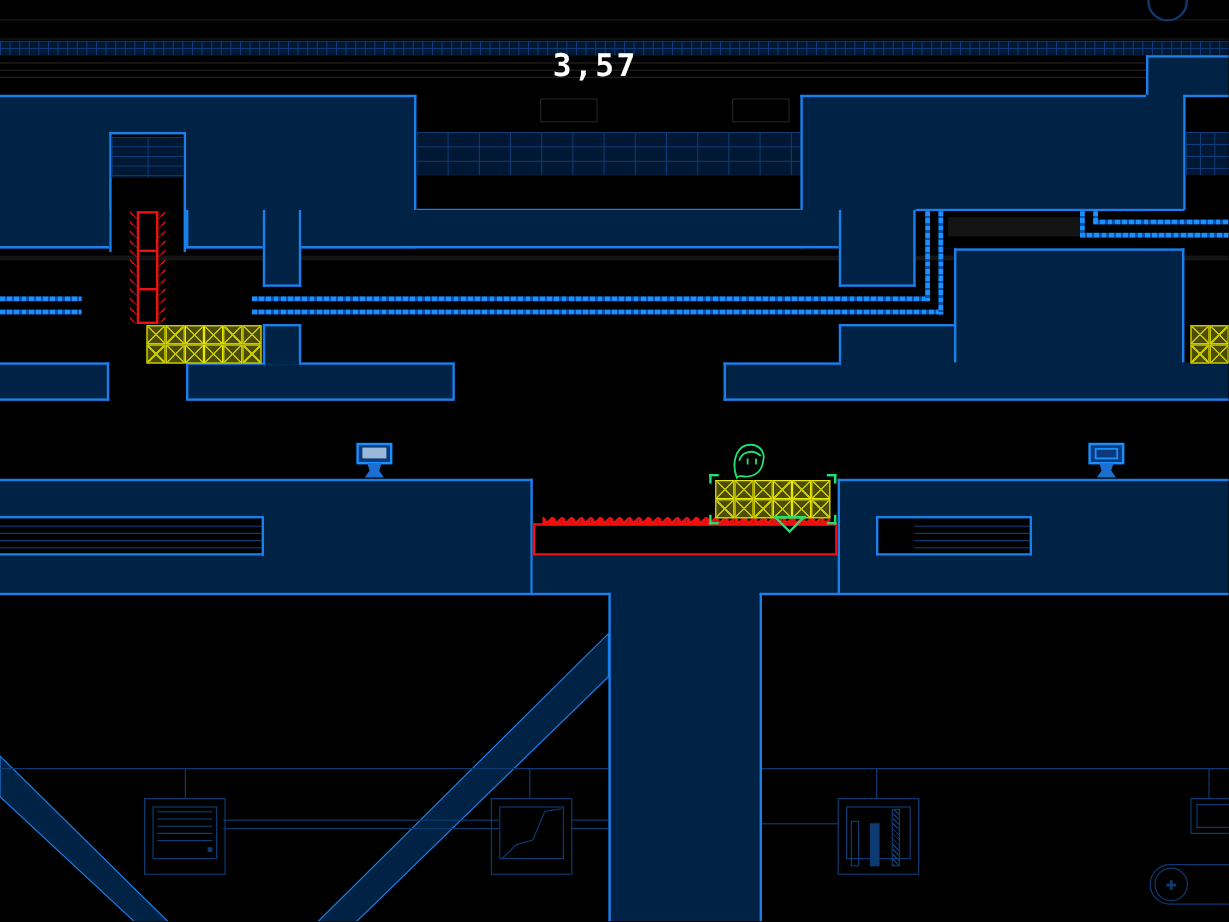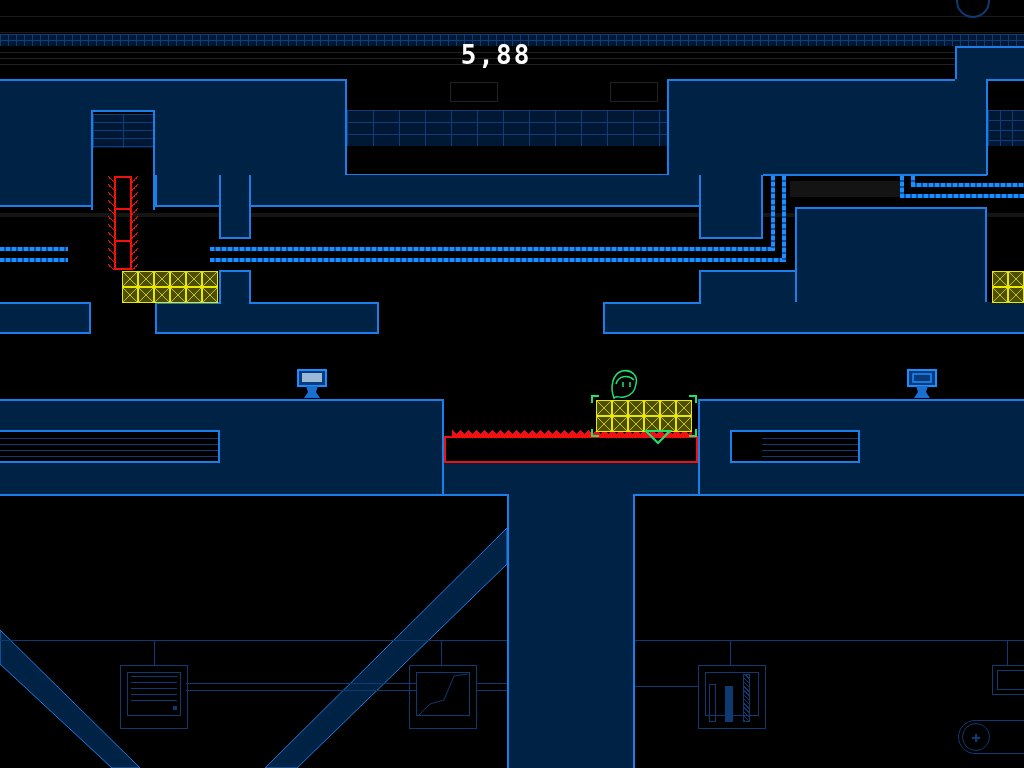--- a/index.html
+++ b/index.html
@@ -29,21 +29,21 @@
 
   <div class="bgline" style="left:0;top:16px;width:1024px;height:1px;"></div>
   <div class="bgline" style="left:0;top:32px;width:1024px;height:1px;"></div>
   <div class="grid-strip" style="left:0;top:34px;width:1024px;height:12px;"></div>
   <div class="bgline" style="left:0;top:52px;width:1024px;height:1px;background:#222;"></div>
   <div class="bgline" style="left:0;top:58px;width:1024px;height:1px;background:#222;"></div>
   <div class="bgline" style="left:0;top:64px;width:1024px;height:1px;background:#222;"></div>
 
   <div class="abs" style="left:956px;top:-16px;width:34px;height:34px;border:2px solid #0d3a70;border-radius:50%;"></div>
 
-  <div class="timer">5,88</div>
+  <div class="timer">3,57</div>
 
   <div class="wall" style="left:0;top:79px;width:347px;height:128px;border:2px solid #1a7fe8;border-left:none;box-sizing:border-box;"></div>
 
   <div class="hole" style="left:91px;top:110px;width:64px;height:100px;border:2px solid #1a7fe8;border-bottom:none;">
     <div class="grid-strip" style="left:0;top:2px;width:60px;height:34px;background-size:30px 8px;"></div>
   </div>
 
   <div class="grid-strip" style="left:347px;top:110px;width:320px;height:36px;background-size:26px 12px;"></div>
   <div class="abs" style="left:450px;top:82px;width:48px;height:20px;border:1px solid #222;"></div>
   <div class="abs" style="left:610px;top:82px;width:48px;height:20px;border:1px solid #222;"></div>

